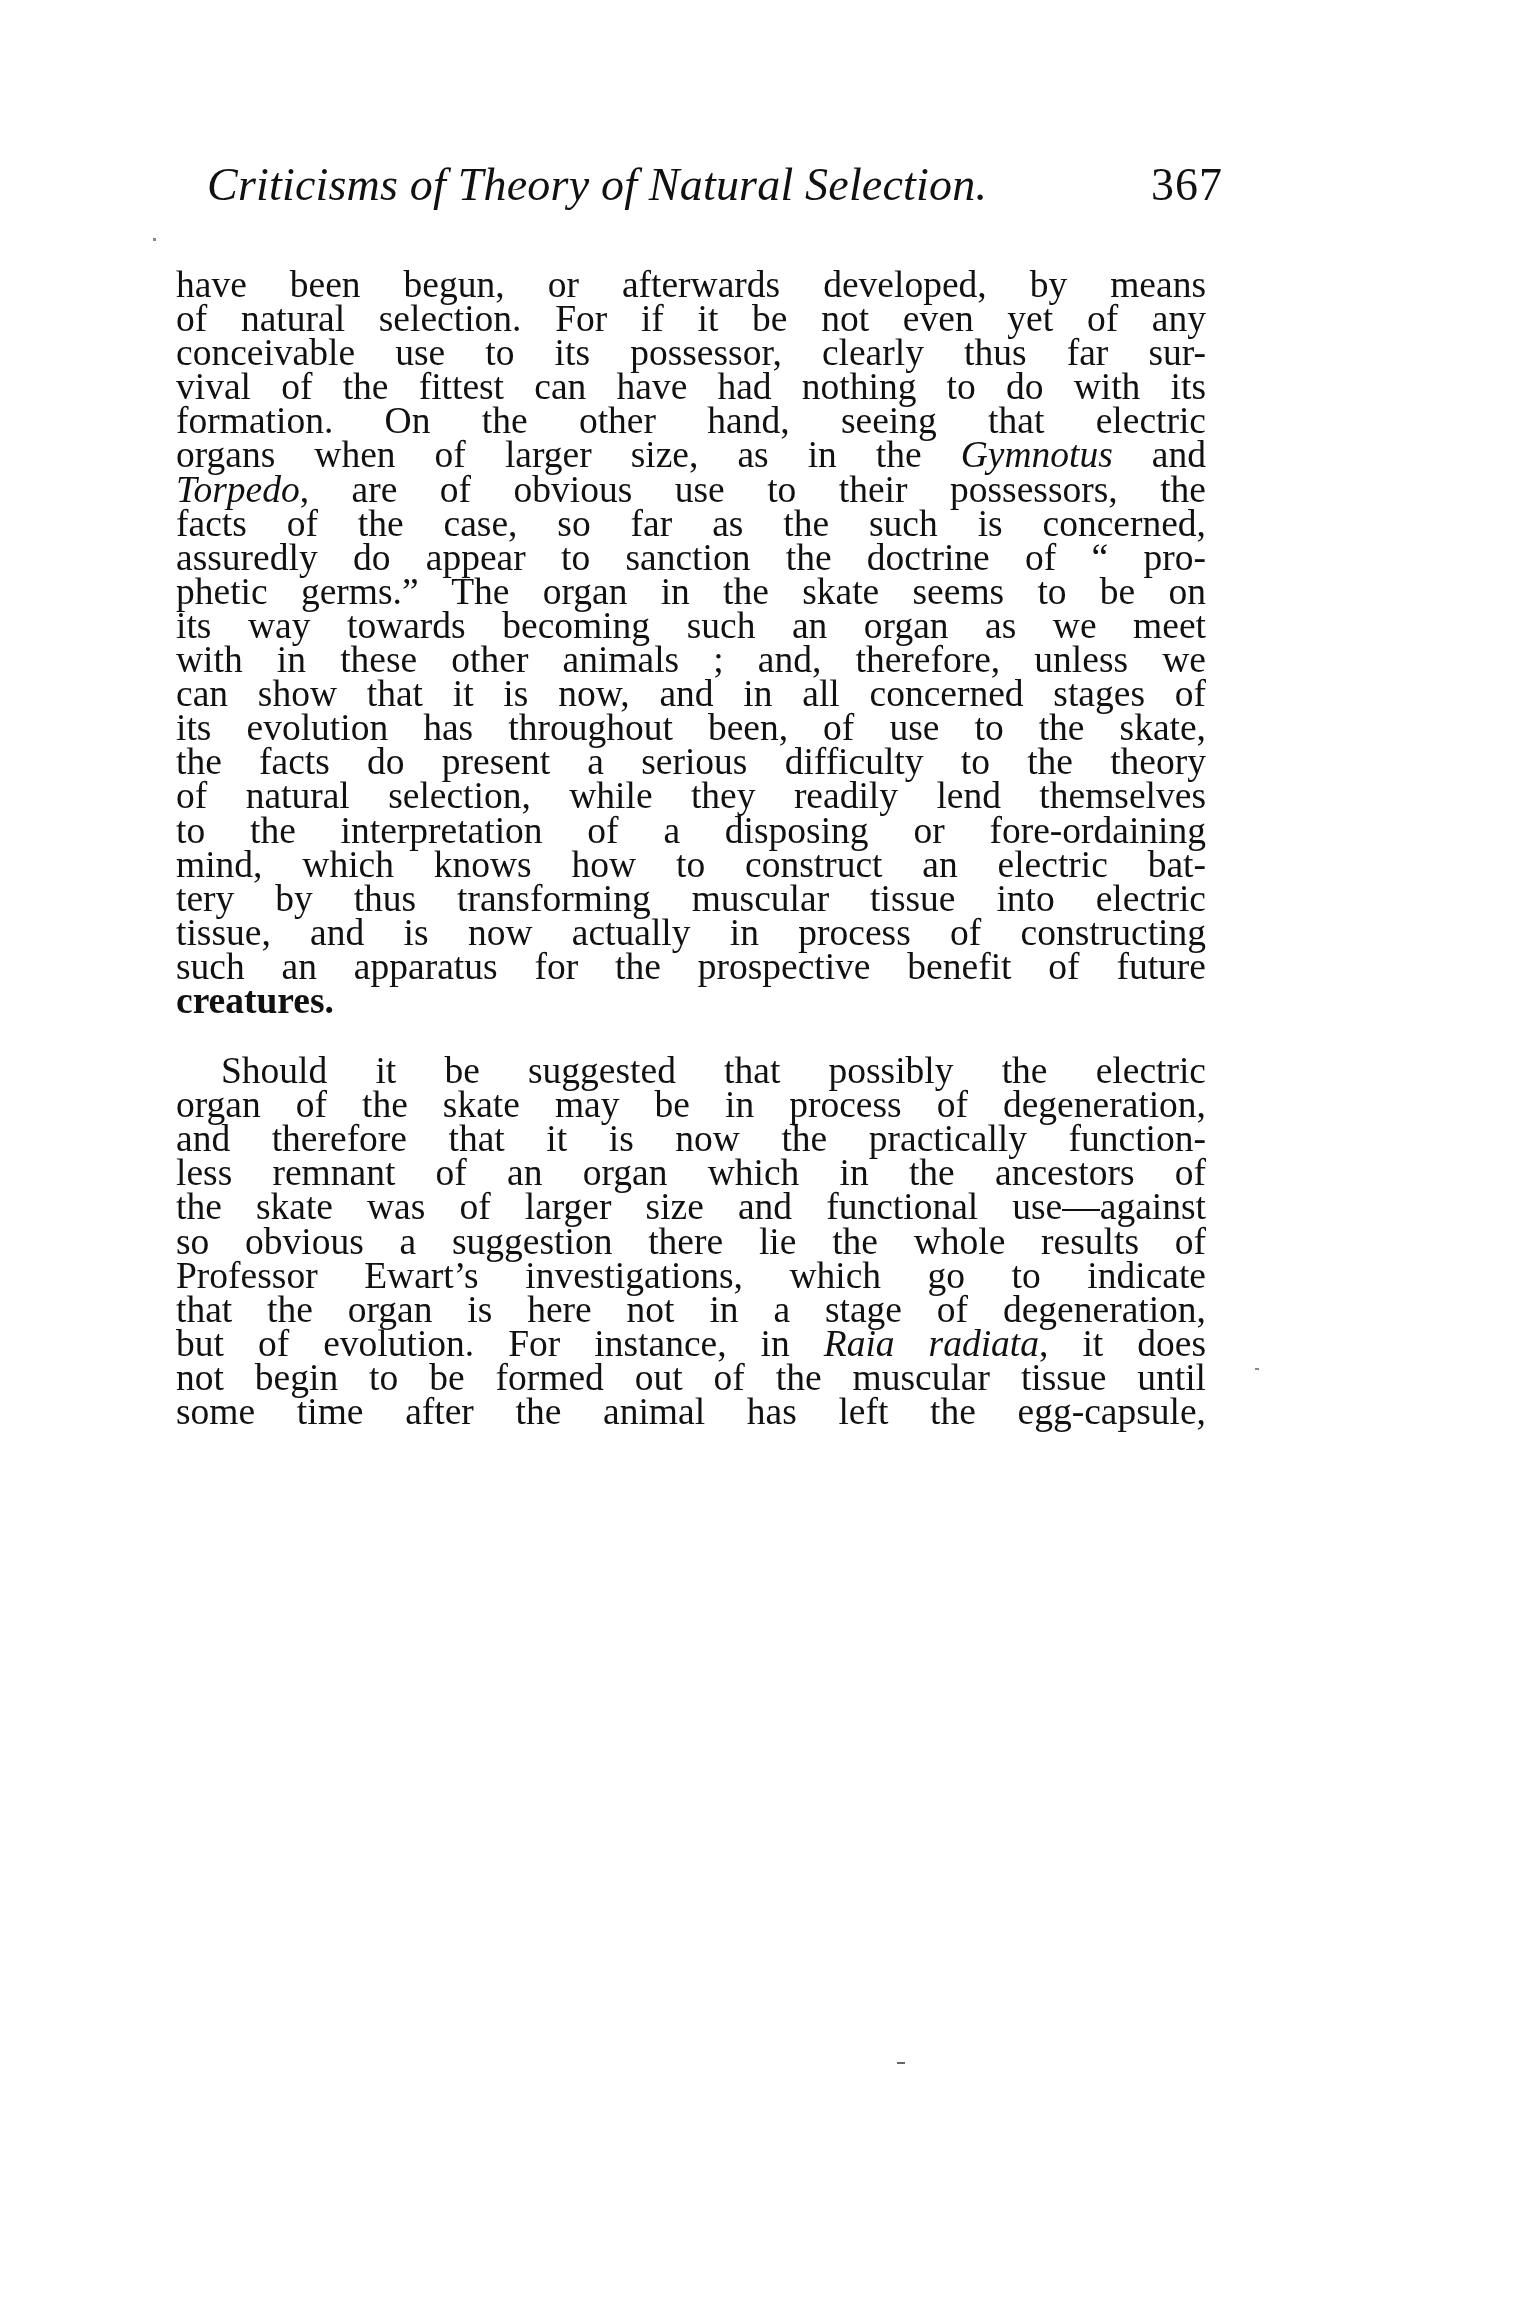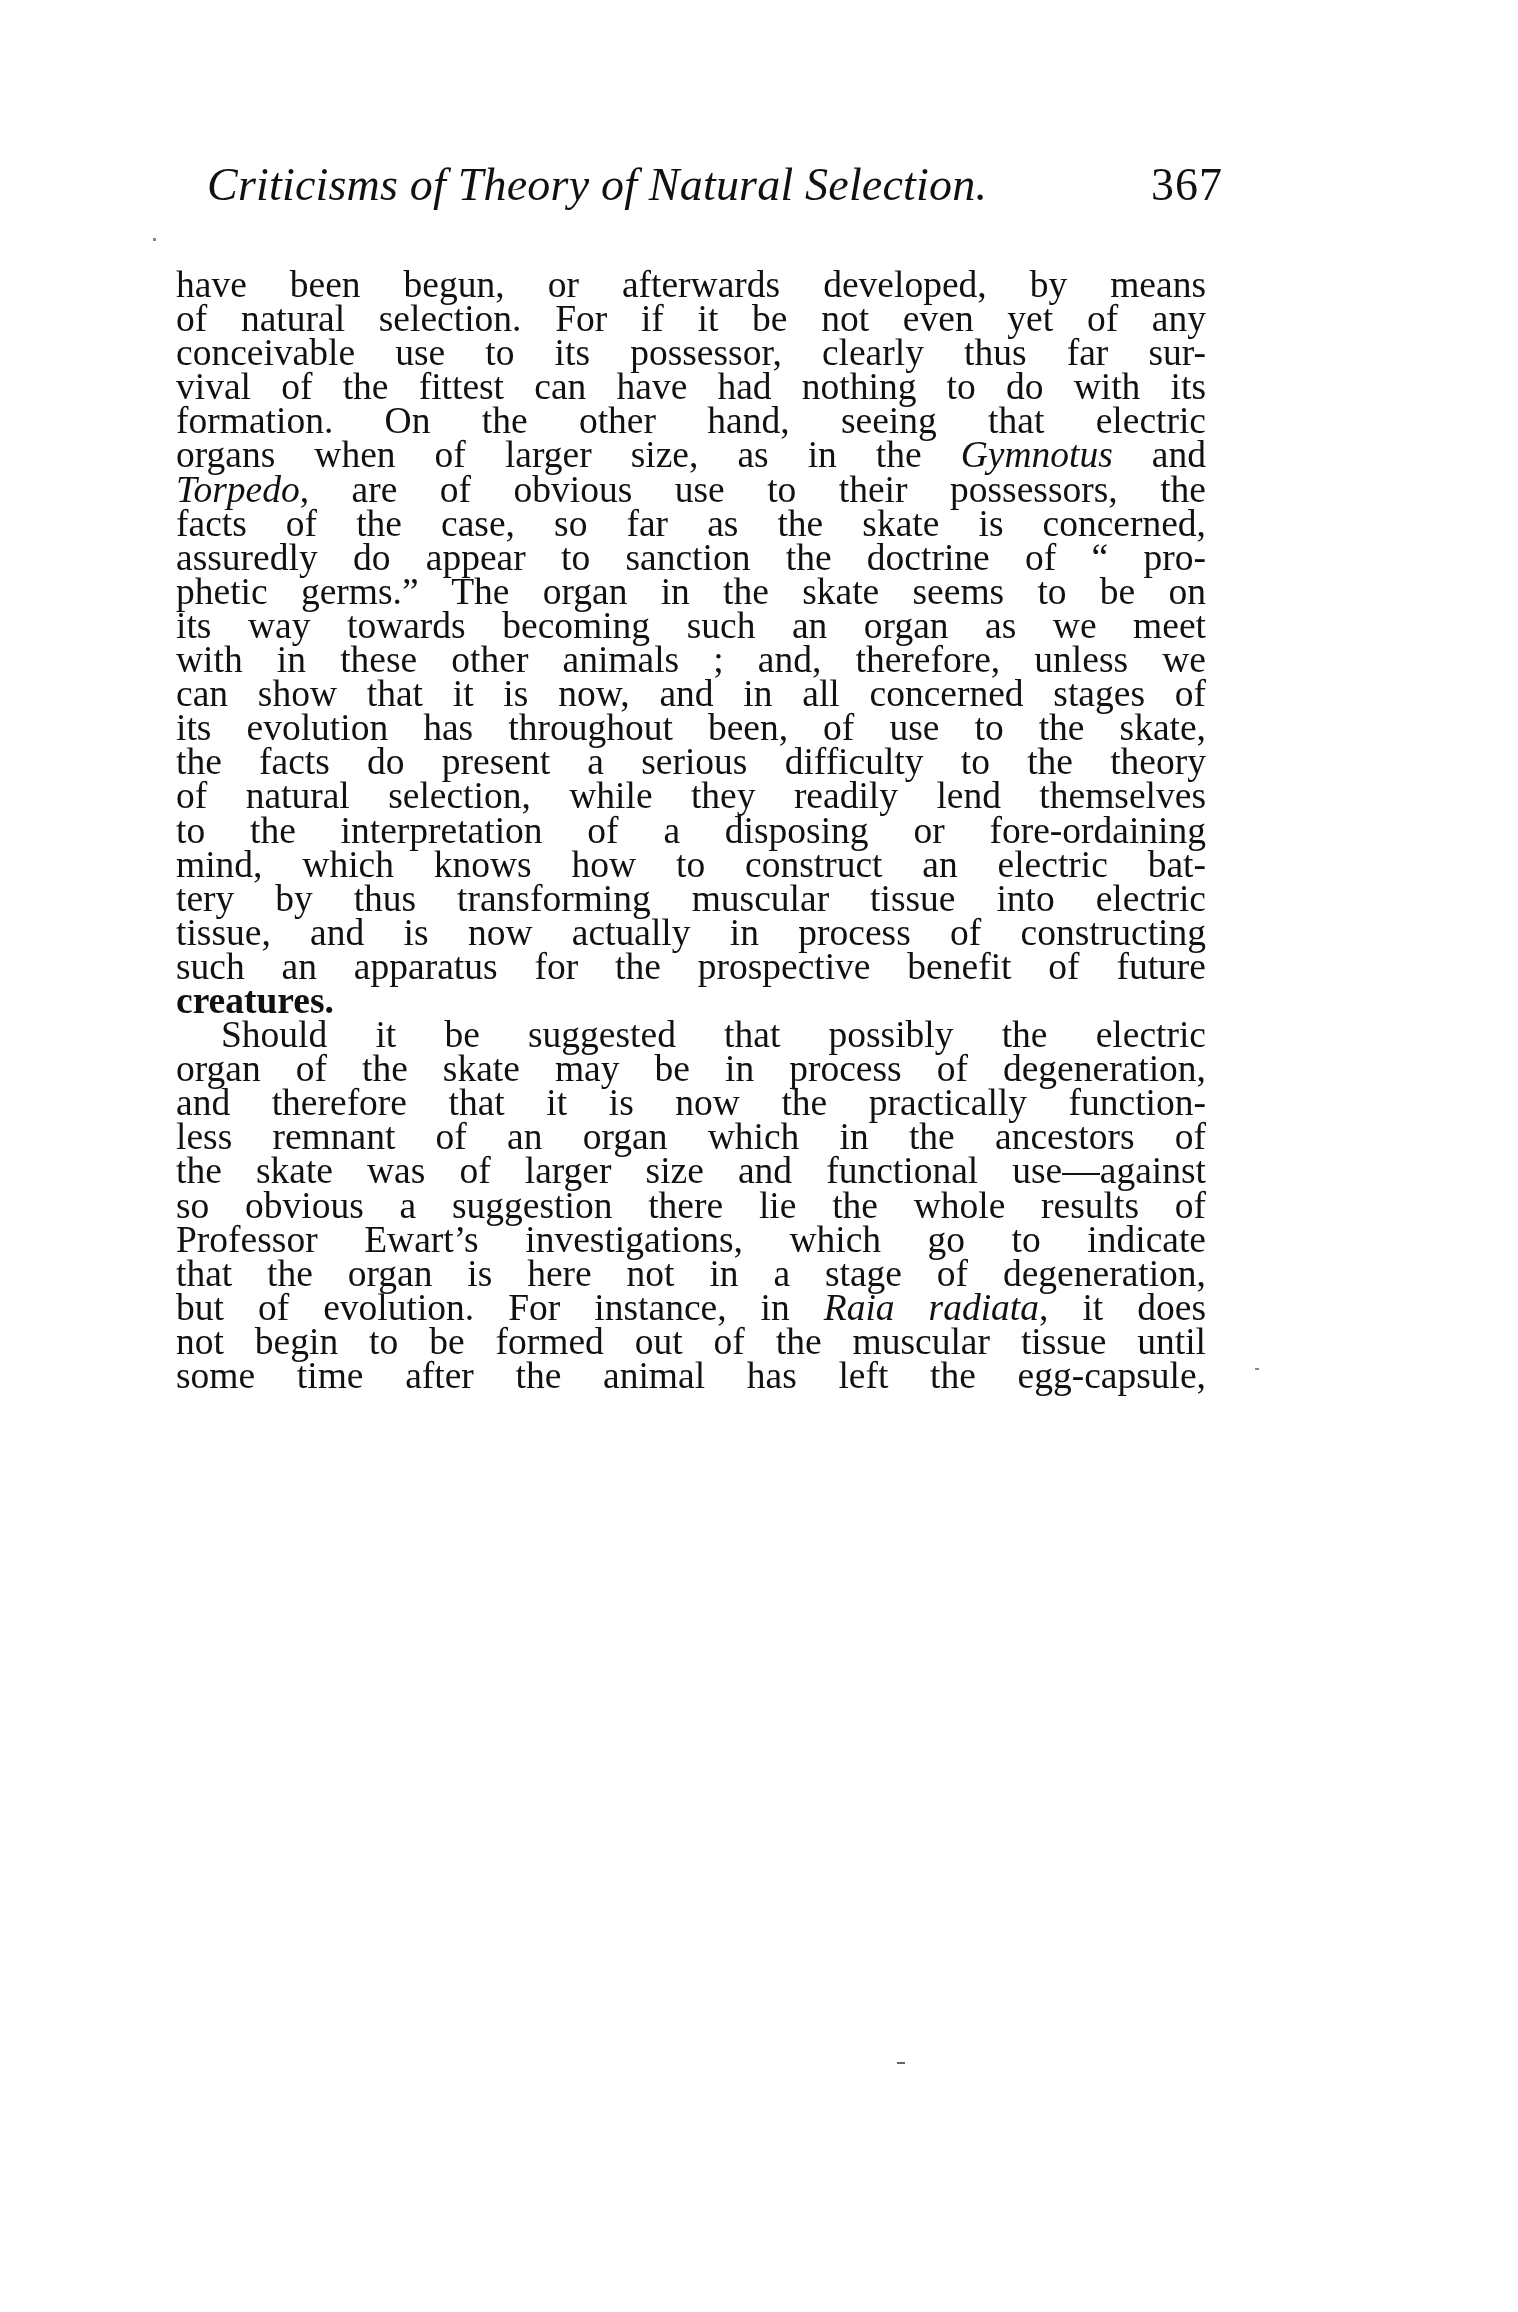--- a/index.html
+++ b/index.html
@@ -54,20 +54,21 @@
   .line {
     display: block;
     height: 34.1px;
     white-space: nowrap;
     text-align: justify;
     text-align-last: justify;
     overflow: visible;
   }
   .line.indent {
     padding-left: 45px;
+    margin-top: 36px;
   }
   .line.end-para {
     text-align: right;
     text-align-last: left;
     font-weight: bold;
   }
   em { font-style: italic; }
   .dash-mark {
     position: absolute;
     left: 897px;
@@ -105,21 +106,21 @@
 
   <div class="body-text" id="body-text">
       <div>
         <span class="line">have been begun, or afterwards developed, by means</span>
         <span class="line">of natural selection.  For if it be not even yet of any</span>
         <span class="line">conceivable use to its possessor, clearly thus far sur-</span>
         <span class="line">vival of the fittest can have had nothing to do with its</span>
         <span class="line">formation.  On the other hand, seeing that electric</span>
         <span class="line">organs when of larger size, as in the <em>Gymnotus</em> and</span>
         <span class="line"><em>Torpedo</em>, are of obvious use to their possessors, the</span>
-        <span class="line">facts of the case, so far as the skate is concerned,</span>
+        <span class="line">facts of the case, so far as the such is concerned,</span>
         <span class="line">assuredly do appear to sanction the doctrine of “ pro-</span>
         <span class="line">phetic germs.”  The organ in the skate seems to be on</span>
         <span class="line">its way towards becoming such an organ as we meet</span>
         <span class="line">with in these other animals ; and, therefore, unless we</span>
         <span class="line">can show that it is now, and in all concerned stages of</span>
         <span class="line">its evolution has throughout been, of use to the skate,</span>
         <span class="line">the facts do present a serious difficulty to the theory</span>
         <span class="line">of natural selection, while they readily lend themselves</span>
         <span class="line">to the interpretation of a disposing or fore-ordaining</span>
         <span class="line">mind, which knows how to construct an electric bat-</span>

